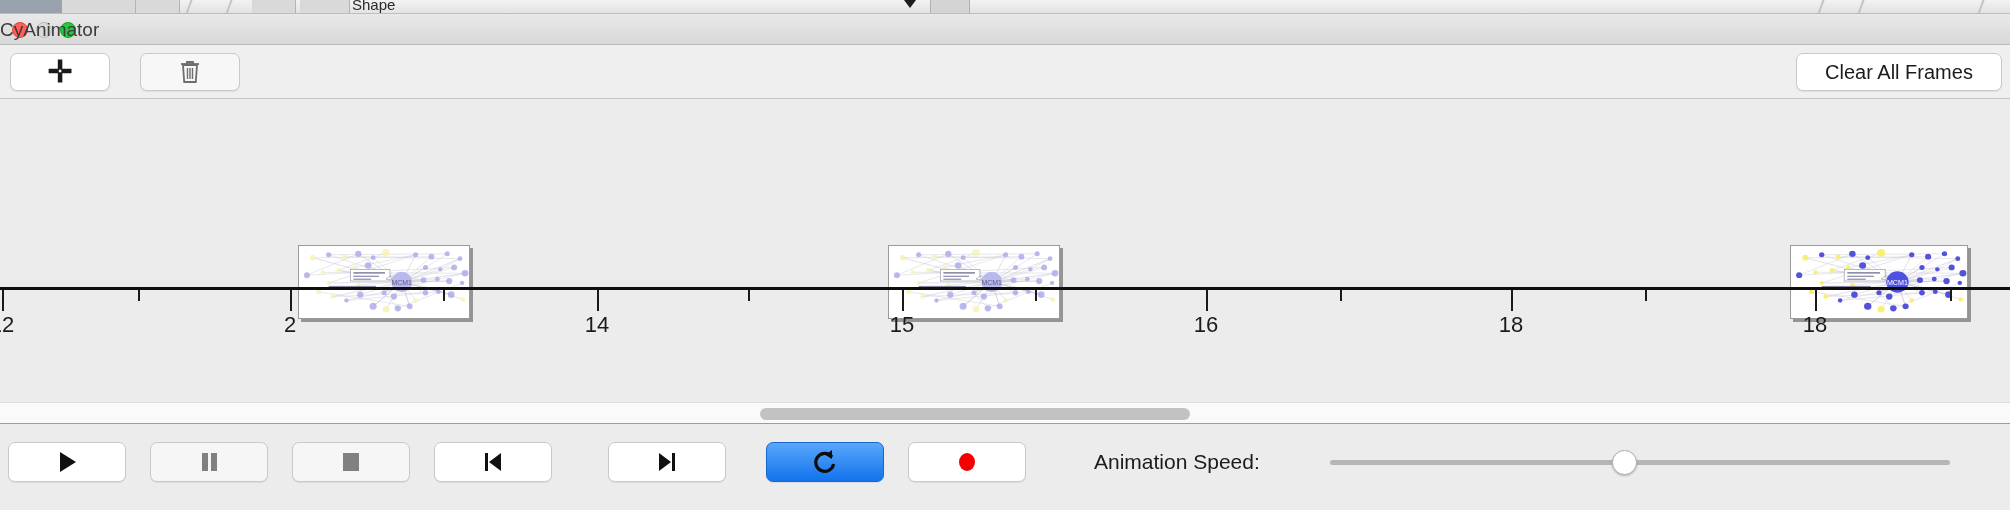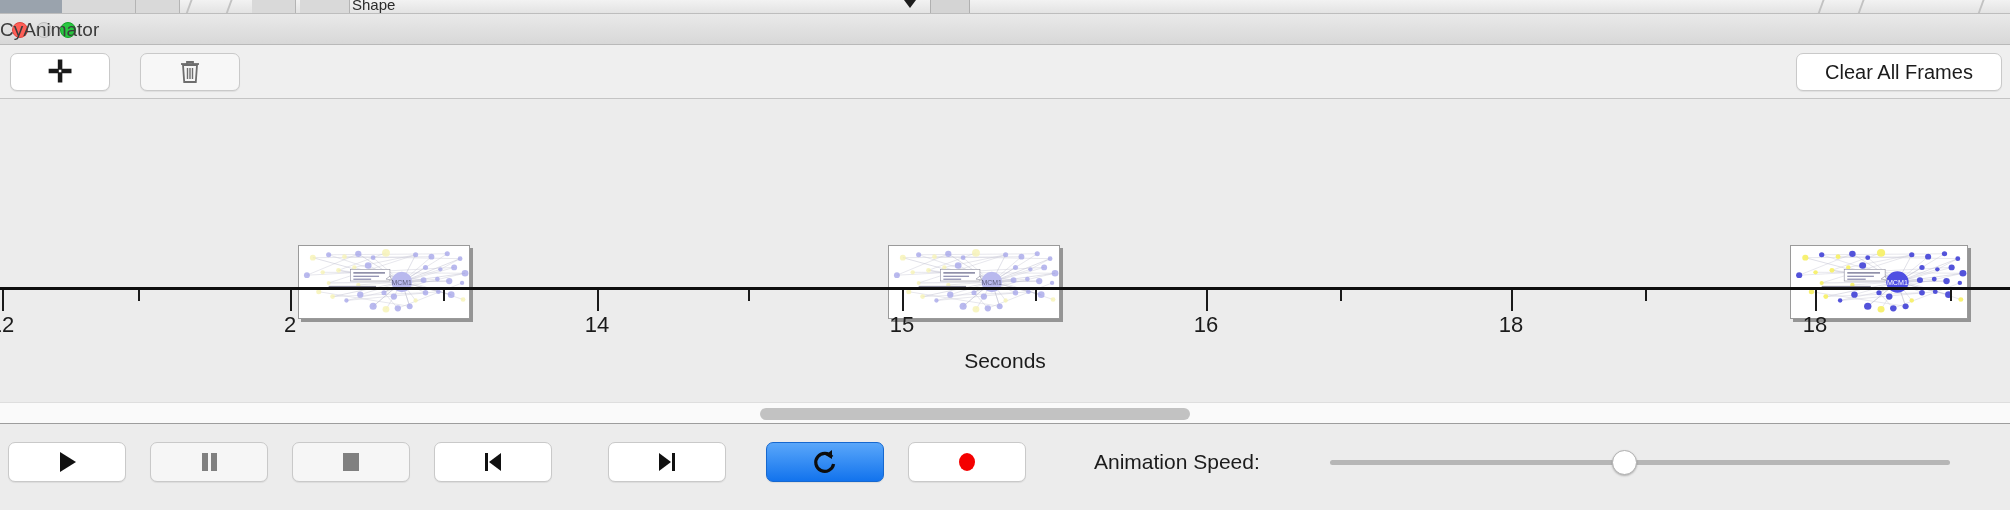--- a/index.html
+++ b/index.html
@@ -576,21 +576,20 @@
           <div class="tick major" style="left: 1206px;"></div>
           <div class="tick-label" style="left: 1206px;">16</div>
           <div class="tick minor" style="left: 1340px;"></div>
           <div class="tick major" style="left: 1511px;"></div>
           <div class="tick-label" style="left: 1511px;">18</div>
           <div class="tick minor" style="left: 1645px;"></div>
           <div class="tick major" style="left: 1815px;"></div>
           <div class="tick-label" style="left: 1815px;">18</div>
           <div class="tick minor" style="left: 1950px;"></div>
         </div>
-      <div id="ruler-axis-label">Seconds</div>
     </div>
 
     <div id="hscroll">
       <div id="hscroll-thumb" style="left: 760px; width: 430px;"></div>
     </div>
   </div>
 
   <div id="playerbar">
 
     <div class="pbtn" id="p-play">

